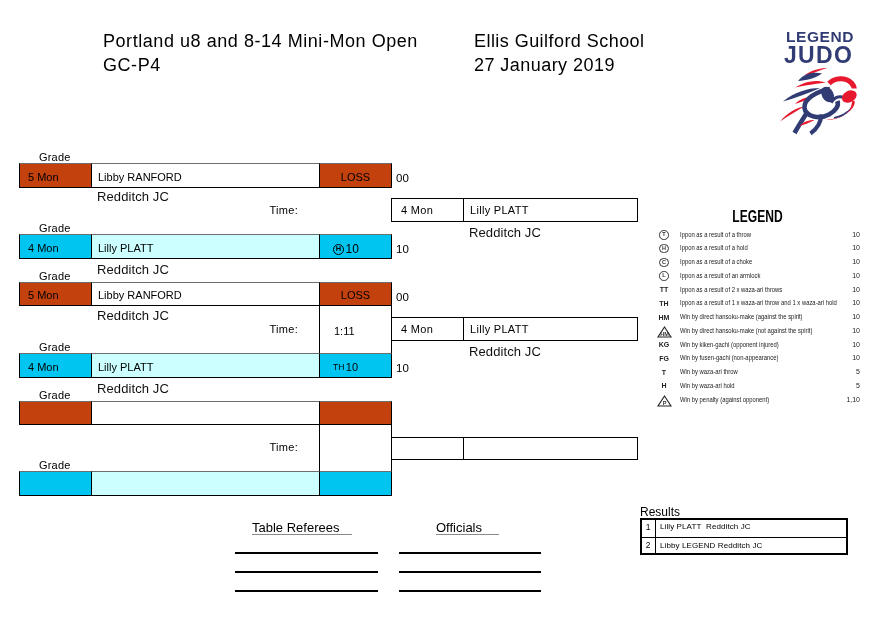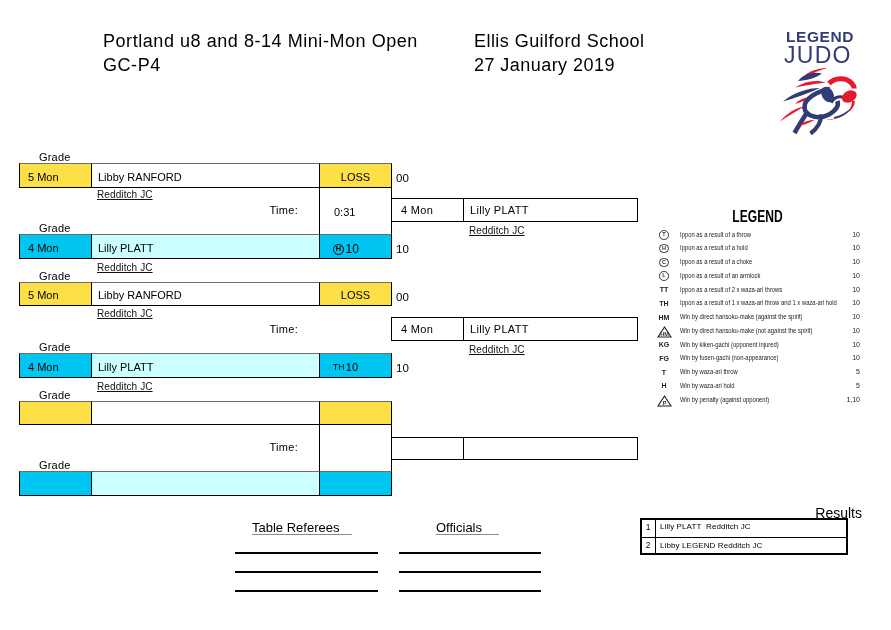--- a/index.html
+++ b/index.html
@@ -1,25 +1,25 @@
 <!DOCTYPE html>
 <html><head>
 <meta charset="utf-8">
 <style>
   html,body{margin:0;padding:0;}
   #page{position:relative;width:891px;height:630px;background:#fff;
         font-family:"Liberation Sans",sans-serif;color:#000;overflow:hidden;}
   .abs{position:absolute;}
   .cell{position:absolute;box-sizing:border-box;border:1px solid #000;
         border-top:1px solid #6e6e6e;font-size:11px;display:flex;align-items:center;padding-top:2px;}
-  .yellow{background:#fde047;text-align:right;}
+  .yellow{background:#c2410c;text-align:right;}
   .cyan{background:#00c5f0;}
   .lcyan{background:#ccffff;}
   .grade{position:absolute;font-size:11px;letter-spacing:.2px;}
-  .club{position:absolute;font-size:10px;letter-spacing:.1px;color:#111;text-decoration:underline;}
+  .club{position:absolute;font-size:13px;letter-spacing:.1px;color:#111;}
   .timelabel{position:absolute;font-size:11px;width:60px;text-align:right;letter-spacing:.3px;}
   .timebox{position:absolute;box-sizing:border-box;border-left:1px solid #000;border-right:1px solid #000;
            font-size:11px;display:flex;align-items:center;padding-left:14px;padding-top:2px;left:319px;width:73px;}
   .ann{position:absolute;font-size:11.5px;letter-spacing:.2px;}
   .wbox{position:absolute;box-sizing:border-box;border:1px solid #000;left:391px;width:247px;
         font-size:11px;}
   .wdiv{position:absolute;left:71px;top:0;bottom:0;width:1px;background:#000;}
   .wtxt1{position:absolute;left:9px;top:0;bottom:0;display:flex;align-items:center;letter-spacing:.3px;}
   .wtxt2{position:absolute;left:78px;top:0;bottom:0;display:flex;align-items:center;letter-spacing:.3px;}
   .circH{display:inline-block;box-sizing:border-box;width:11px;height:11px;border:1.2px solid #000;
@@ -33,21 +33,21 @@
   .sigline{position:absolute;height:1.5px;background:#000;}
 </style>
 </head>
 <body>
 <div id="page">
 
   <div class="abs" style="left:103px;top:28.5px;font-size:18px;letter-spacing:.55px;line-height:24px;">Portland u8 and 8-14 Mini-Mon Open<br>GC-P4</div>
   <div class="abs" style="left:474px;top:28.5px;font-size:18px;letter-spacing:.45px;line-height:24px;">Ellis Guilford School<br>27 January 2019</div>
 
   <div class="abs" style="left:786px;top:27.5px;font-size:15.5px;font-weight:bold;color:#313c74;letter-spacing:.55px;">LEGEND</div>
-  <div class="abs" style="left:784px;top:42px;font-size:23px;font-weight:normal;color:#313c74;letter-spacing:1.3px;">JUDO</div>
+  <div class="abs" style="left:784px;top:42px;font-size:23px;font-weight:bold;color:#313c74;letter-spacing:1.3px;">JUDO</div>
   <svg class="abs" style="left:774px;top:62px;" width="92" height="78" viewBox="0 0 92 78">
     <g fill="none">
 
       <path d="M31 13 C38 8,46 6,53 6 C46 8.5,39 10.5,32 14 Z" fill="#e8192e"></path>
       <path d="M24 19 C30 11,40 9.5,48 11.5 C41 16.5,32 18.5,24 19 Z" fill="#313c74"></path>
       <path d="M21 25.5 C32 18.5,43 17.5,52 20.5 C43 21.5,31 23.5,21 25.5 Z" fill="#e8192e"></path>
       <path d="M9 39.5 C20 30.5,33 26,46 26 C34 31.5,21 36,9 39.5 Z" fill="#313c74"></path>
       <path d="M21 42 C26 37,31 35.5,38 35 C32 38.5,26 40.5,21 42 Z" fill="#e8192e"></path>
       <path d="M6 59.5 C13 51,22 46,31 44 C22 49.5,13 54.5,6 59.5 Z" fill="#e8192e"></path>
 
@@ -75,21 +75,20 @@
   <div class="cell yellow" style="left:19px;top:163px;width:73px;height:25px;">
       <span style="margin-left:8px;">5 Mon</span>
     </div>
   <div class="cell" style="left:91px;top:163px;width:229px;height:25px;background:#fff;">
       <span style="margin-left:6px;">Libby RANFORD</span>
     </div>
   <div class="cell yellow" style="left:319px;top:163px;width:73px;height:25px;justify-content:center;">LOSS</div>
   <div class="club" style="left:97px;top:188.5px;">Redditch JC</div>
   <div class="ann" style="left:396px;top:171.5px;">00</div>
   <div class="timelabel" style="left:238px;top:204px;">Time:</div>
-  <div class="timebox" style="top:188px;height:46px;">0:31</div>
   <div class="grade" style="left:39px;top:222px;">Grade</div>
   <div class="cell cyan" style="left:19px;top:234px;width:73px;height:25px;">
       <span style="margin-left:8px;">4 Mon</span>
     </div>
   <div class="cell lcyan" style="left:91px;top:234px;width:229px;height:25px;">
       <span style="margin-left:6px;">Lilly PLATT</span>
     </div>
   <div class="cell cyan" style="left:319px;top:234px;width:73px;height:25px;">
       <span style="margin-left:13px;margin-top:3px;display:flex;align-items:center;">
         <span class="circH">H</span>
@@ -109,20 +108,21 @@
   <div class="cell yellow" style="left:19px;top:282px;width:73px;height:24px;">
       <span style="margin-left:8px;">5 Mon</span>
     </div>
   <div class="cell" style="left:91px;top:282px;width:229px;height:24px;background:#fff;">
       <span style="margin-left:6px;">Libby RANFORD</span>
     </div>
   <div class="cell yellow" style="left:319px;top:282px;width:73px;height:24px;justify-content:center;">LOSS</div>
   <div class="club" style="left:97px;top:307.5px;">Redditch JC</div>
   <div class="ann" style="left:396px;top:290.5px;">00</div>
   <div class="timelabel" style="left:238px;top:323px;">Time:</div>
+  <div class="timebox" style="top:306px;height:47px;">1:11</div>
   <div class="grade" style="left:39px;top:341px;">Grade</div>
   <div class="cell cyan" style="left:19px;top:353px;width:73px;height:25px;">
       <span style="margin-left:8px;">4 Mon</span>
     </div>
   <div class="cell lcyan" style="left:91px;top:353px;width:229px;height:25px;">
       <span style="margin-left:6px;">Lilly PLATT</span>
     </div>
   <div class="cell cyan" style="left:319px;top:353px;width:73px;height:25px;">
       <span style="margin-left:13px;display:flex;align-items:center;">
         <span style="font-size:8.5px;letter-spacing:0;">TH</span>
@@ -203,21 +203,21 @@
 
   <div class="abs" style="left:252px;top:521px;width:100px;font-size:13px;line-height:13px;border-bottom:1.5px solid #8a8a8a;">Table Referees</div>
   <div class="abs" style="left:436px;top:521px;width:63px;font-size:13px;line-height:13px;border-bottom:1.5px solid #8a8a8a;">Officials</div>
   <div class="sigline" style="left:235px;top:552px;width:143px;"></div>
   <div class="sigline" style="left:235px;top:571px;width:143px;"></div>
   <div class="sigline" style="left:235px;top:590px;width:143px;"></div>
   <div class="sigline" style="left:399px;top:552px;width:142px;"></div>
   <div class="sigline" style="left:399px;top:571px;width:142px;"></div>
   <div class="sigline" style="left:399px;top:590px;width:142px;"></div>
 
-  <div class="abs" style="left:654px;top:505px;width:208px;text-align:right;font-size:14px;">Results</div>
+  <div class="abs" style="left:640px;top:505px;width:208px;text-align:left;font-size:12px;">Results</div>
   <div class="abs" style="left:640px;top:518px;width:208px;height:37px;box-sizing:border-box;border:2px solid #000;">
     <div style="position:absolute;left:12.5px;top:0;bottom:0;width:1px;background:#000;"></div>
     <div style="position:absolute;left:0;top:16.5px;right:0;height:1px;background:#000;"></div>
     <div style="position:absolute;left:0;top:0;width:12px;height:13px;font-size:8.5px;display:flex;align-items:center;justify-content:center;">1</div>
     <div style="position:absolute;left:18px;top:0;height:13px;font-size:8px;letter-spacing:.1px;display:flex;align-items:center;">Lilly PLATT&nbsp; Redditch JC</div>
     <div style="position:absolute;left:0;top:17px;width:12px;height:16px;font-size:8.5px;display:flex;align-items:center;justify-content:center;">2</div>
     <div style="position:absolute;left:18px;top:17px;height:16px;font-size:8px;letter-spacing:.1px;display:flex;align-items:center;">Libby LEGEND Redditch JC</div>
   </div>
 
 </div>

